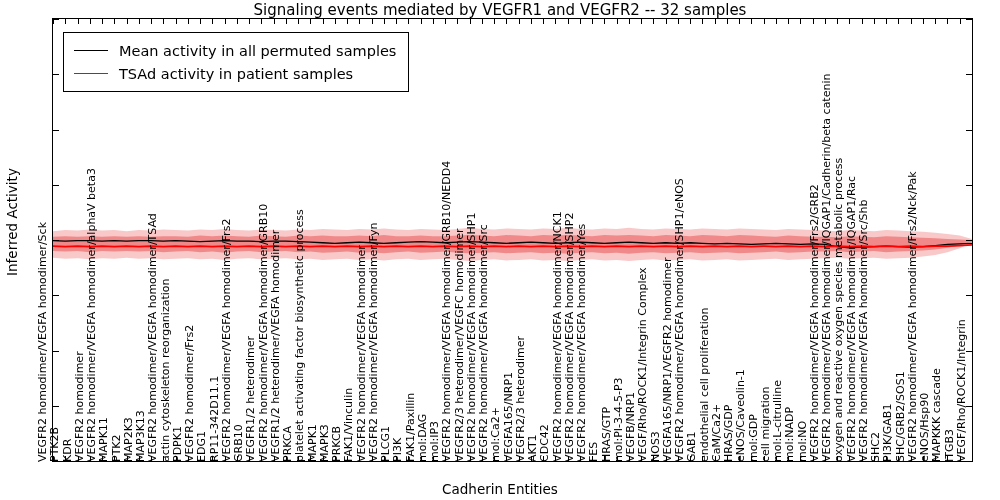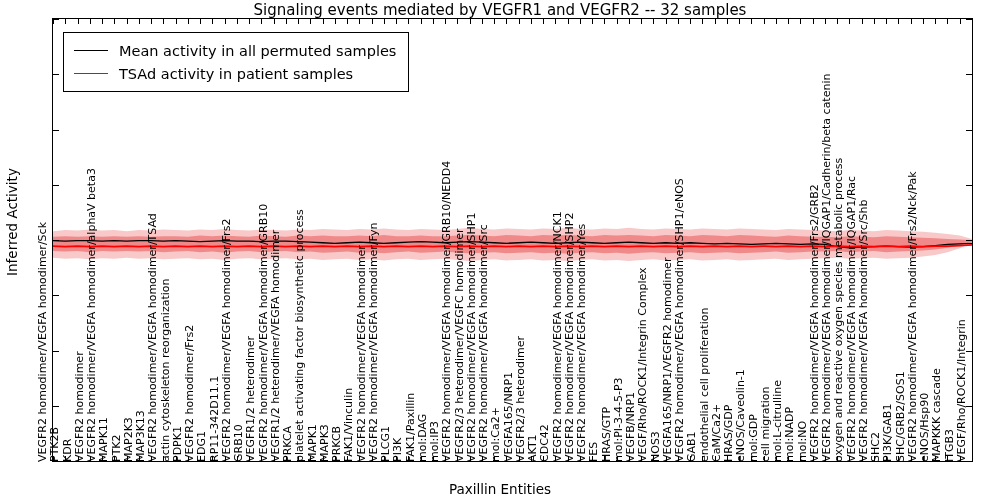--- a/index.html
+++ b/index.html
@@ -316,14 +316,14 @@
       <div class="xcat" style="left: 829.227px;">SHC2</div>
       <div class="xcat" style="left: 841.48px;">PI3K/GAB1</div>
       <div class="xcat" style="left: 853.733px;">SHC/GRB2/SOS1</div>
       <div class="xcat" style="left: 865.987px;">VEGFR2 homodimer/VEGFA homodimer/Frs2/Nck/Pak</div>
       <div class="xcat" style="left: 878.24px;">eNOS/Hsp90</div>
       <div class="xcat" style="left: 890.493px;">MAPKKK cascade</div>
       <div class="xcat" style="left: 902.747px;">ITGB3</div>
       <div class="xcat" style="left: 915px;">VEGF/Rho/ROCK1/Integrin</div>
     </div>
 
-  <div class="xlabel">Paxillin Entities</div>
+  <div class="xlabel">Cadherin Entities</div>
 </div>
 
 </body></html>

